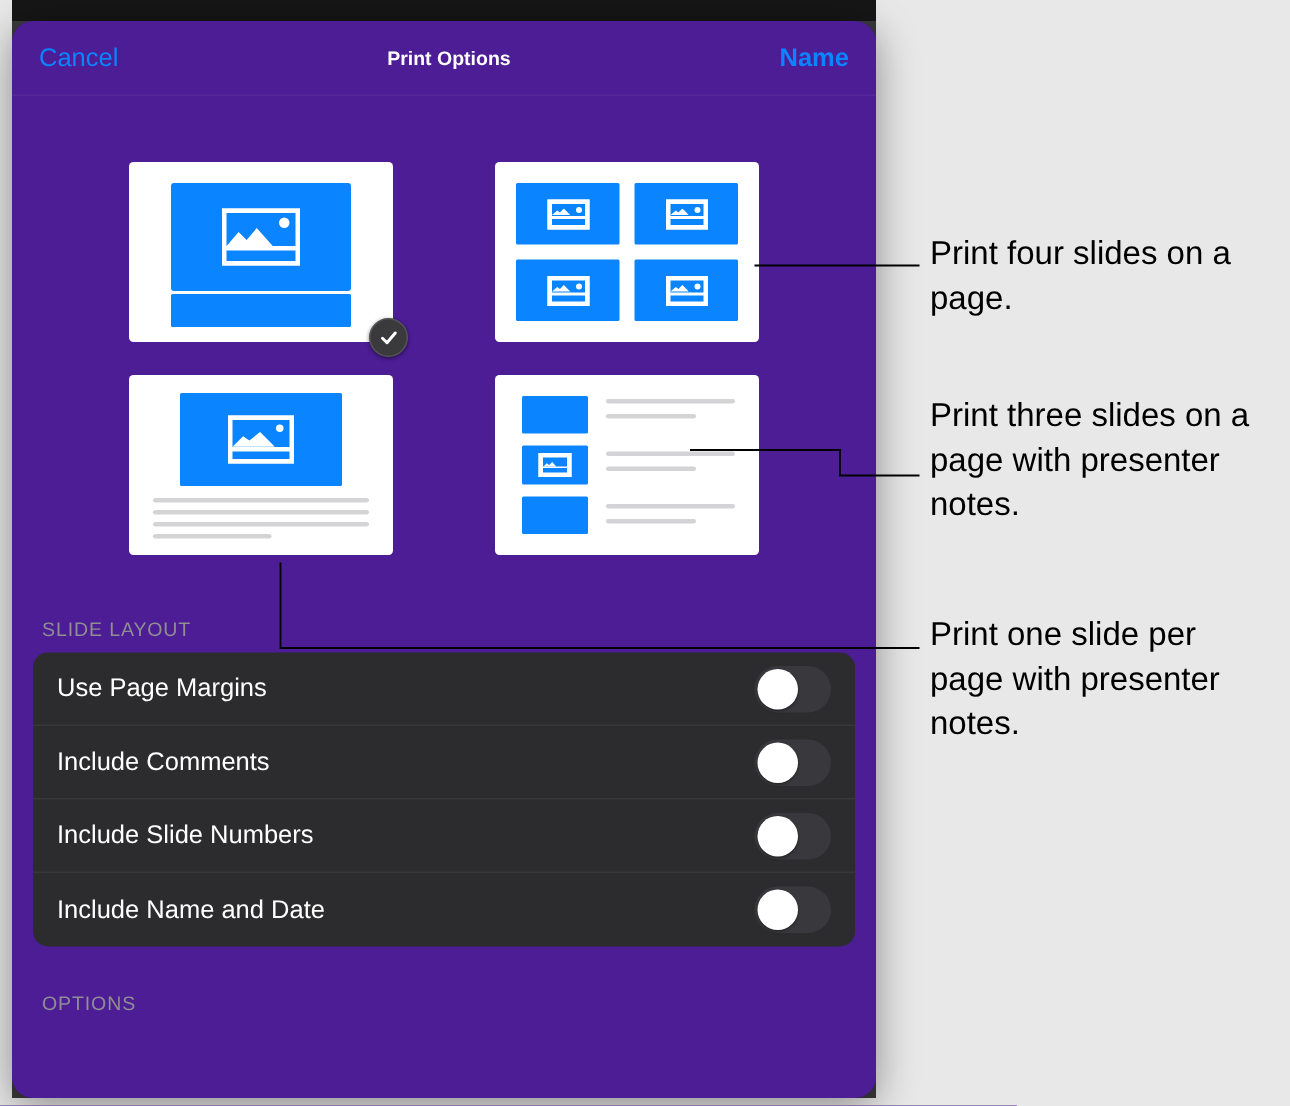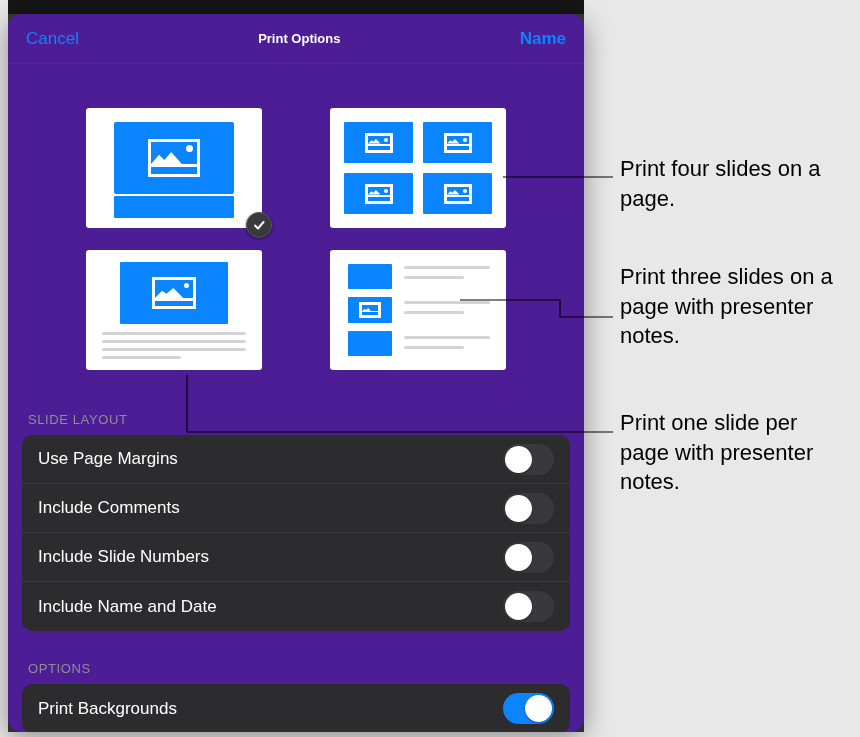--- a/index.html
+++ b/index.html
@@ -333,28 +333,20 @@
       </div>
       <div class="row">
         <span class="row-label">Include Name and Date</span>
         <div class="toggle">
             <div class="knob"></div>
           </div>
       </div>
     </div>
 
     <div class="section-header">OPTIONS</div>
-    <div class="list">
-      <div class="row">
-        <span class="row-label">Print Backgrounds</span>
-        <div class="toggle on">
-            <div class="knob"></div>
-          </div>
-      </div>
-    </div>
   </div>
 
   <svg class="lead" style="left:0;top:0;position:absolute;" width="860" height="737">
     <line x1="503" y1="177" x2="613" y2="177"></line>
     <path d="M460 300 L560 300 L560 317 L613 317"></path>
     <path d="M187 375 L187 432 L613 432"></path>
   </svg>
 
   <div class="callouts">
     <div class="callout" style="top:136px;left:20px;width:220px;margin-top:18px;">Print four slides on a page.</div>

